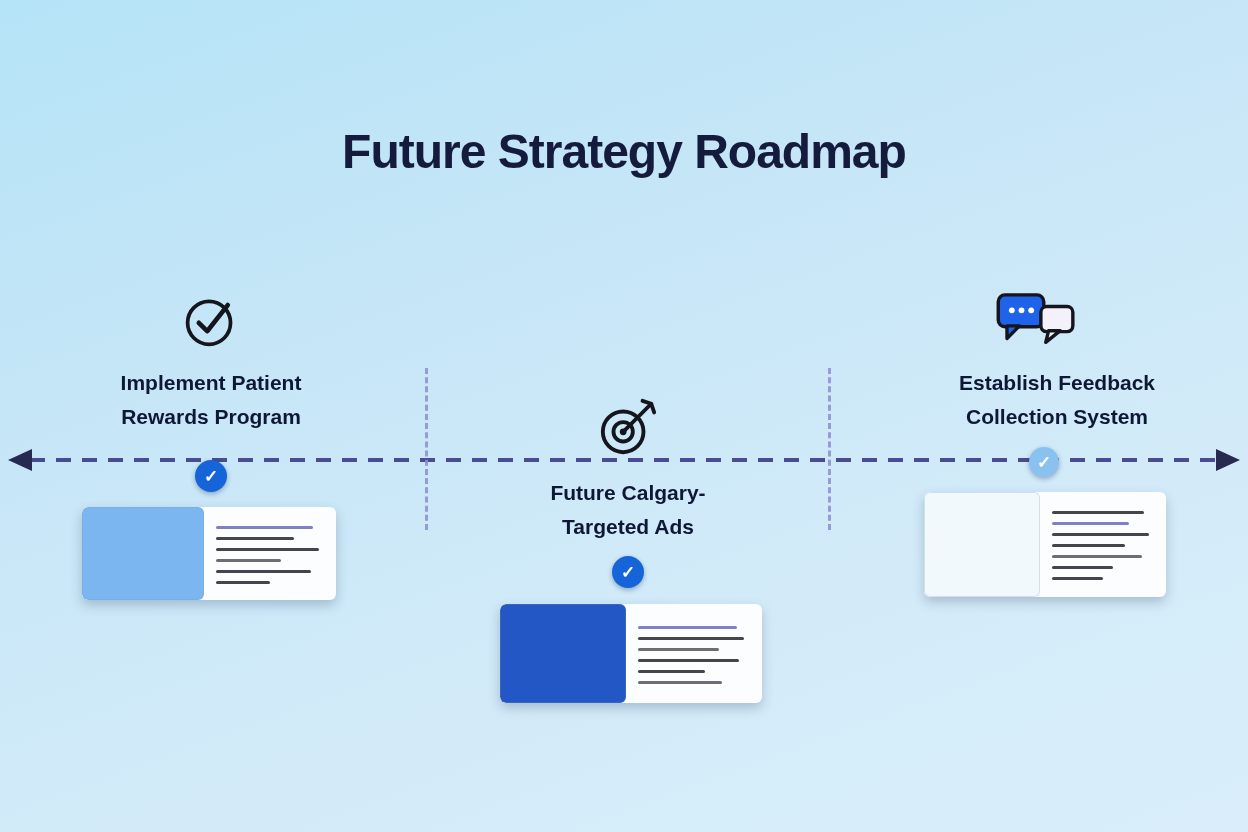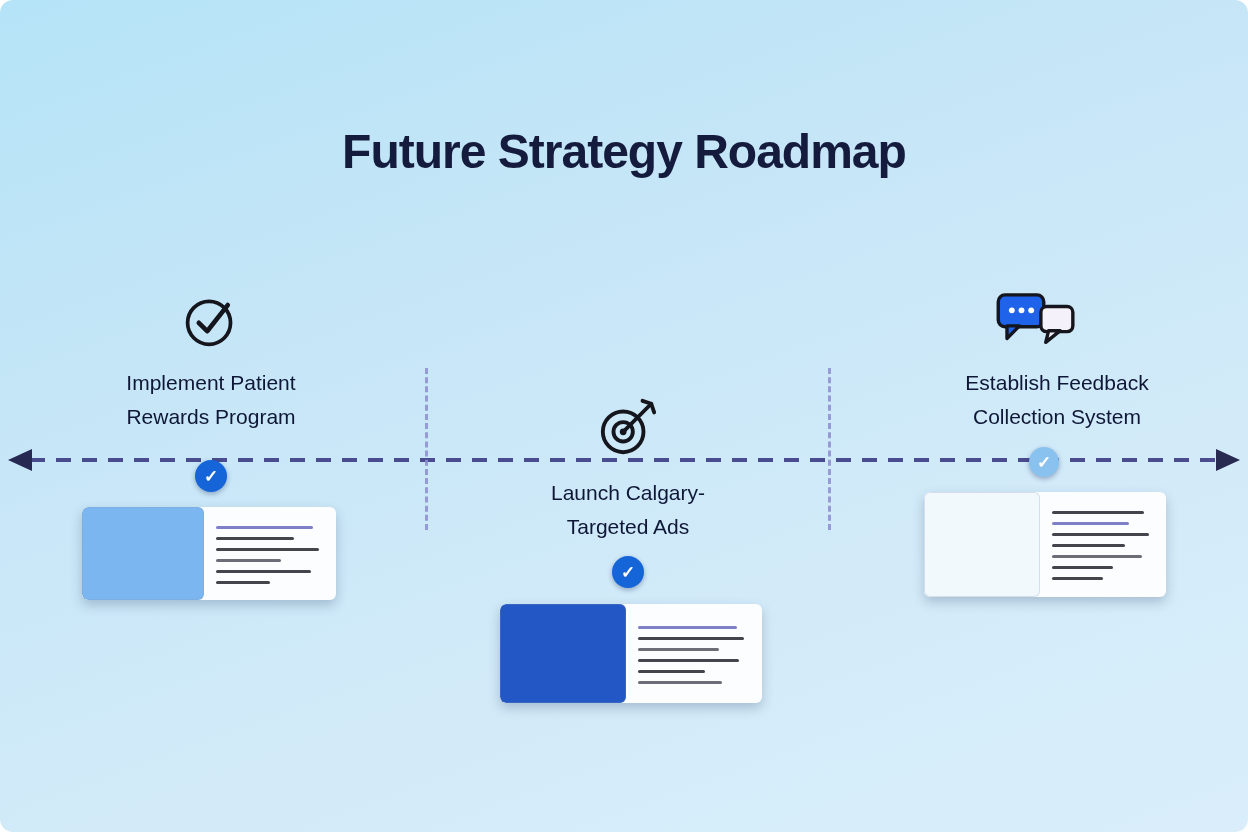--- a/index.html
+++ b/index.html
@@ -4,21 +4,20 @@
 <style>
   * { margin: 0; padding: 0; box-sizing: border-box; }
   html, body { width: 1248px; height: 832px; overflow: hidden; }
   body { font-family: "Liberation Sans", sans-serif; }
 
   .canvas {
     position: relative;
     width: 1248px;
     height: 832px;
     background: linear-gradient(160deg, #b5e3f7 0%, #c6e6f7 35%, #d3ebf9 70%, #d9eefa 100%);
-    border-radius: 13px;
   }
 
   .title {
     position: absolute;
     top: 124px;
     left: 0;
     width: 100%;
     text-align: center;
     font-size: 48px;
     font-weight: 800;
@@ -61,21 +60,21 @@
   .micon svg { display: block; }
   .m1-icon { left: 182px; top: 292px; }
   .m2-icon { left: 597px; top: 396px; }
   .m3-icon { left: 994px; top: 290px; }
 
   
   .mlabel {
     position: absolute;
     text-align: center;
     font-size: 21px;
-    font-weight: 400;
+    font-weight: 700;
     color: #0f1736;
     line-height: 1.62;
   }
   .m1-label { left: 84px;  top: 366px; width: 254px; }
   .m2-label { left: 516px; top: 476px; width: 224px; }
   .m3-label { left: 920px; top: 366px; width: 274px; }
 
   
   .checkpoint {
     position: absolute;
@@ -169,21 +168,21 @@
 
   <div class="micon m2-icon">
     <svg width="62" height="62" viewBox="0 0 64 64">
       <circle cx="27" cy="37" r="21" fill="none" stroke="#15151d" stroke-width="4"></circle>
       <circle cx="27" cy="37" r="10" fill="none" stroke="#15151d" stroke-width="4"></circle>
       <circle cx="27" cy="37" r="3.5" fill="#15151d"></circle>
       <line x1="27" y1="37" x2="56" y2="8" stroke="#15151d" stroke-width="4" stroke-linecap="round"></line>
       <path d="M47 5 L56 8 L59 17" fill="none" stroke="#15151d" stroke-width="4" stroke-linecap="round" stroke-linejoin="round"></path>
     </svg>
   </div>
-  <div class="mlabel m2-label">Launch Calgary-Targeted Ads</div>
+  <div class="mlabel m2-label">Future Calgary-Targeted Ads</div>
   <div class="checkpoint m2-cp" style="background-color: rgb(21, 101, 216);">
     <span>✓</span>
   </div>
   <div class="card m2-card">
     <div class="card-accent" style="background-color: rgb(34, 87, 197);"></div>
     <div class="card-lines">
       <div class="line purple w88"></div>
       <div class="line w95"></div>
       <div class="line light w72"></div>
       <div class="line w90"></div>

